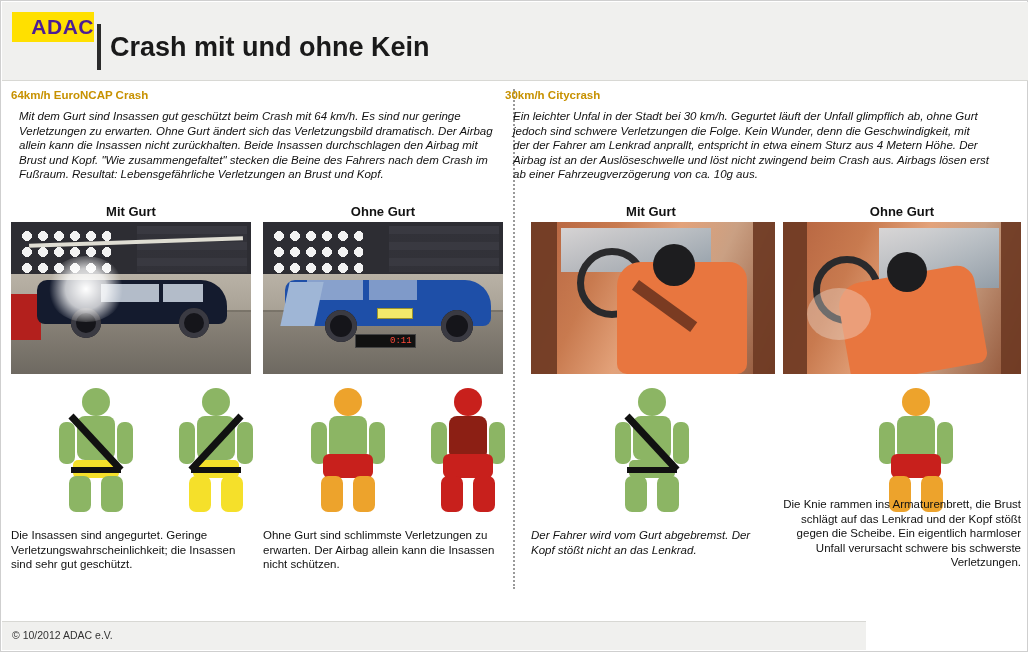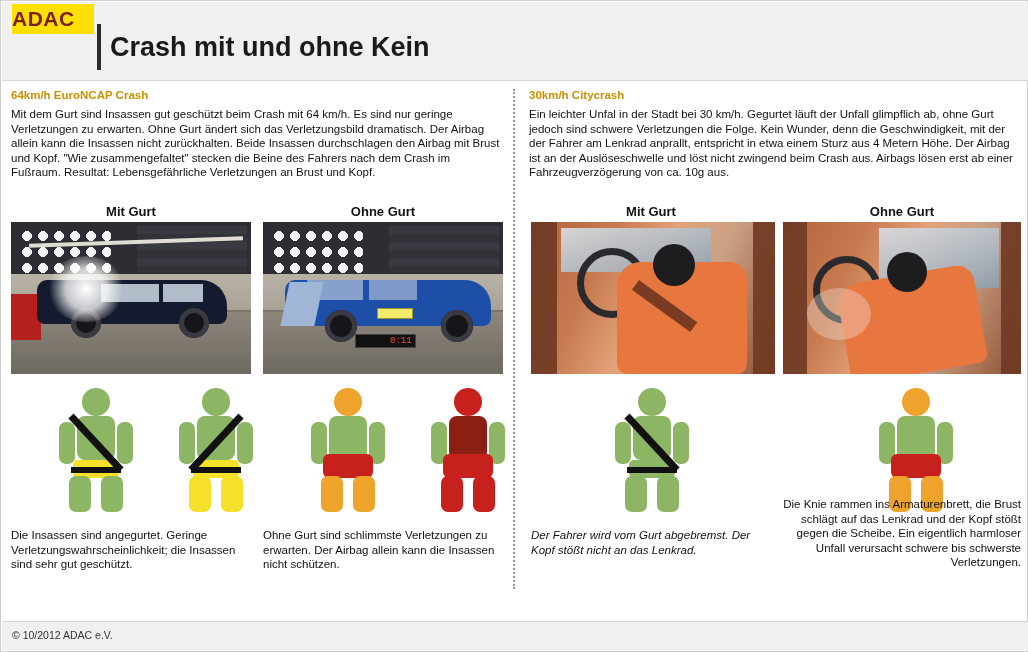--- a/index.html
+++ b/index.html
@@ -17,52 +17,52 @@
     border:1px solid #cfcfcf;
     background:#ffffff;
   }
   
   .header{
     position:absolute;left:1px;top:1px;width:1026px;height:78px;
     background:#f0f0ee;
     border-bottom:1px solid #d8d8d4;
   }
   .logo{
-    position:absolute;left:10px;top:2px;
+    position:absolute;left:10px;top:10px;
     width:82px;height:30px;
     background:#ffe000;
-    color:#7f1d1d;
+    color:#4c1d95;
     font-weight:bold;
     font-size:21px;
     letter-spacing:0.5px;
     line-height:30px;
-    text-align:left;
+    text-align:right;
   }
   .title-rule{
     position:absolute;left:95px;top:22px;width:4px;height:46px;background:#2b2b2b;
   }
   .title{
     position:absolute;left:108px;top:30px;
     font-size:27px;font-weight:bold;color:#1a1a1a;
   }
   
   .col{
     position:absolute;top:88px;
   }
   .col-left{left:10px;width:492px;}
-  .col-right{left:528px;width:492px;}
+  .col-right{left:504px;width:492px;}
   .divider{
     position:absolute;left:512px;top:88px;height:500px;
     border-left:2px dotted #9a9a9a;
   }
   .sub-head{
     font-size:11.5px;font-weight:bold;color:#c79100;margin:0 0 6px 0;
   }
   .intro{
-    font-size:11.5px;line-height:14.6px;color:#111;margin:0;
+    font-size:11.5px;line-height:14.6px;color:#111;margin:8px;font-style:italic;
   }
   
   .panel-label{
     position:absolute;font-size:13px;font-weight:bold;color:#111;text-align:center;
   }
   
   .photo{
     position:absolute;overflow:hidden;background:#111;
   }
   
@@ -144,21 +144,21 @@
   .caption.right-al{text-align:right;}
   
   .legend{
     position:absolute;left:0;right:0;bottom:34px;height:16px;
     display:flex;justify-content:center;align-items:center;gap:14px;
     font-size:11.5px;
   }
   .legend .item{display:flex;align-items:center;gap:5px;margin-top:44px;}
   .legend .sw{width:22px;height:11px;display:inline-block;}
   .footer{
-    position:absolute;left:1px;bottom:1px;width:1026px;height:28px;
+    position:absolute;left:1px;bottom:1px;width:864px;height:28px;
     background:#f0f0ee;border-top:1px solid #d8d8d4;
   }
   .copyright{
     position:absolute;left:10px;top:7px;font-size:10.5px;color:#333;
   }
 </style>
 </head>
 <body>
 
 <div class="page">

